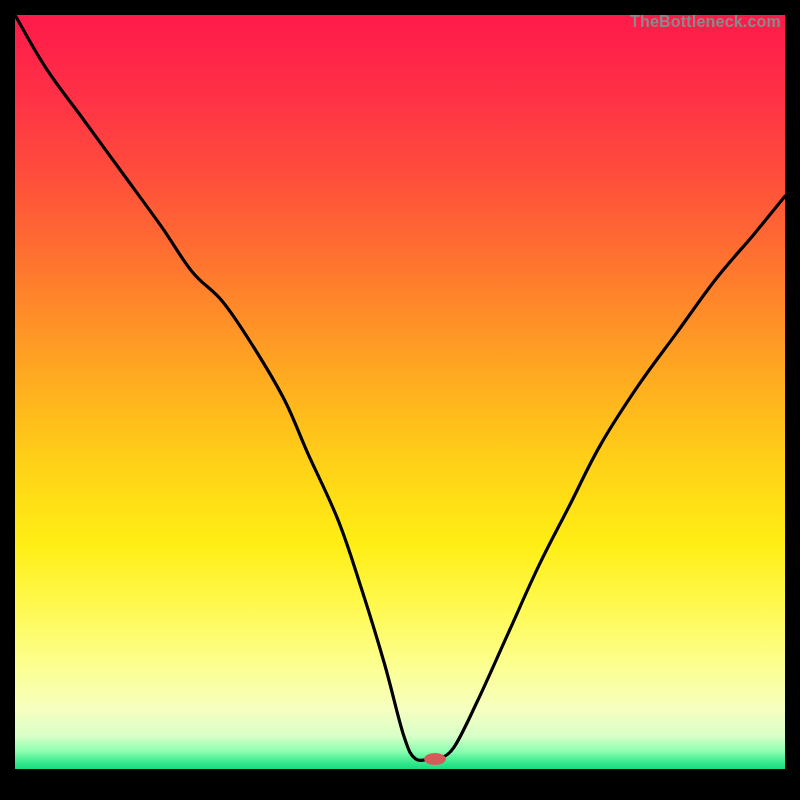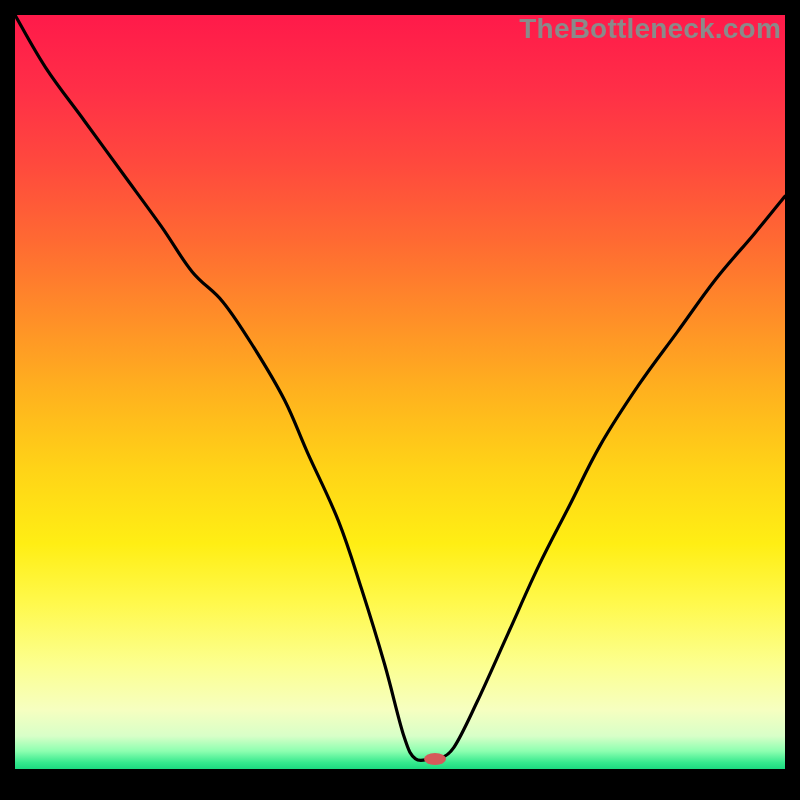--- a/index.html
+++ b/index.html
@@ -23,21 +23,21 @@
     left: 0;
     top: 0;
     width: 770px;
     height: 770px;
   }
   .watermark {
     position: absolute;
     top: -2px;
     right: 4px;
     font-family: Arial, Helvetica, sans-serif;
-    font-size: 28px;
+    font-size: 16px;
     font-weight: 600;
     color: #8a8a8a;
     letter-spacing: 0.2px;
     user-select: none;
   }
   svg { display: block; }
 </style>
 </head>
 <body>
 

